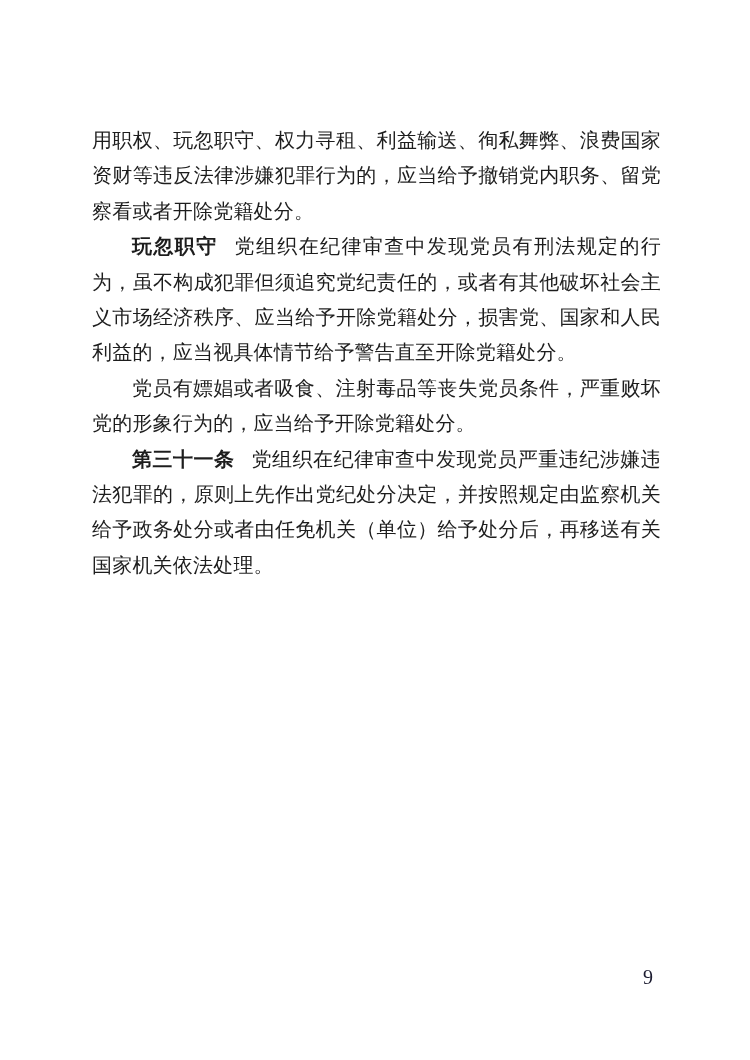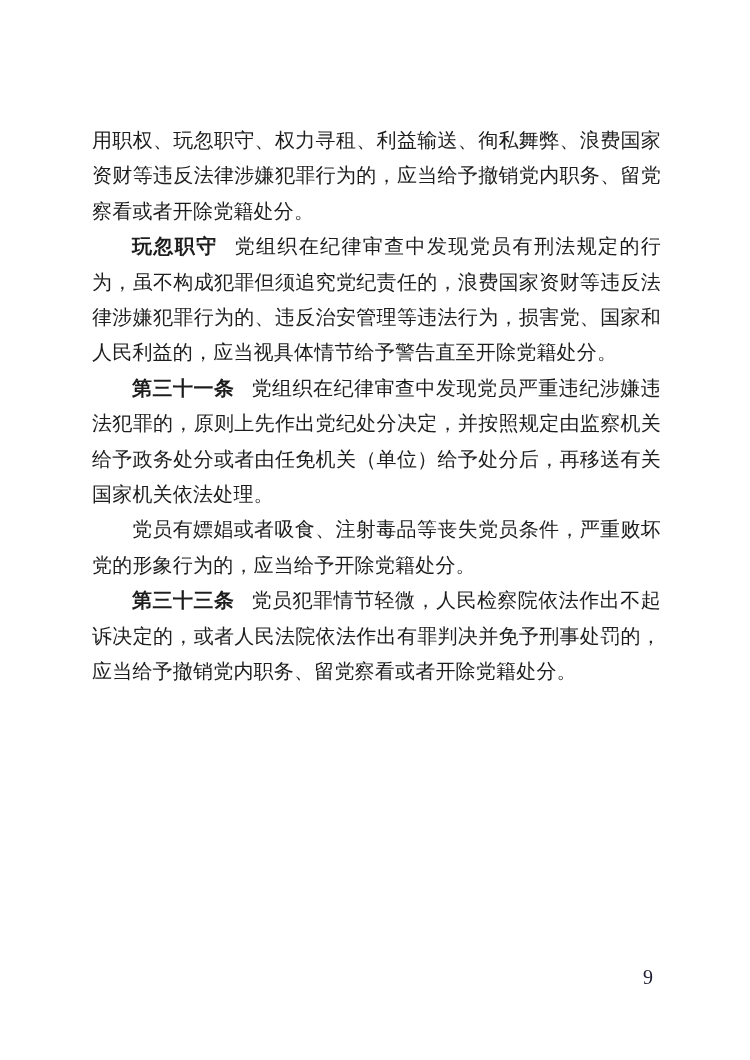--- a/index.html
+++ b/index.html
@@ -51,26 +51,25 @@
   }
 </style>
 </head>
 <body>
 
 <div class="page">
   <div class="text-block">
 
     <p class="para no-indent"><span class="article-num"></span><span>用职权、玩忽职守、权力寻租、利益输送、徇私舞弊、浪费国家资财等违反法律涉嫌犯罪行为的，应当给予撤销党内职务、留党察看或者开除党籍处分。</span></p>
 
-    <p class="para"><span class="article-num">玩忽职守</span><span>党组织在纪律审查中发现党员有刑法规定的行为，虽不构成犯罪但须追究党纪责任的，浪费国家资财等违反法律涉嫌犯罪行为的、违反治安管理等违法行为，损害党、国家和人民利益的，应当视具体情节给予警告直至开除党籍处分。</span></p>
+    <p class="para"><span class="article-num">玩忽职守</span><span>党组织在纪律审查中发现党员有刑法规定的行为，虽不构成犯罪但须追究党纪责任的，或者有其他破坏社会主义市场经济秩序、应当给予开除党籍处分，损害党、国家和人民利益的，应当视具体情节给予警告直至开除党籍处分。</span></p>
 
+
+    <p class="para"><span class="article-num"></span><span>党员有嫖娼或者吸食、注射毒品等丧失党员条件，严重败坏党的形象行为的，应当给予开除党籍处分。</span></p>
 
     <p class="para"><span class="article-num">第三十一条</span><span>党组织在纪律审查中发现党员严重违纪涉嫌违法犯罪的，原则上先作出党纪处分决定，并按照规定由监察机关给予政务处分或者由任免机关（单位）给予处分后，再移送有关国家机关依法处理。</span></p>
 
-    <p class="para"><span class="article-num"></span><span>党员有嫖娼或者吸食、注射毒品等丧失党员条件，严重败坏党的形象行为的，应当给予开除党籍处分。</span></p>
 
-
-    <p class="para"><span class="article-num">第三十三条</span><span>党员犯罪情节轻微，人民检察院依法作出不起诉决定的，或者人民法院依法作出有罪判决并免予刑事处罚的，应当给予撤销党内职务、留党察看或者开除党籍处分。</span></p>
 
   </div>
 
   <div class="page-number">9</div>
 </div>
 
 </body></html>

